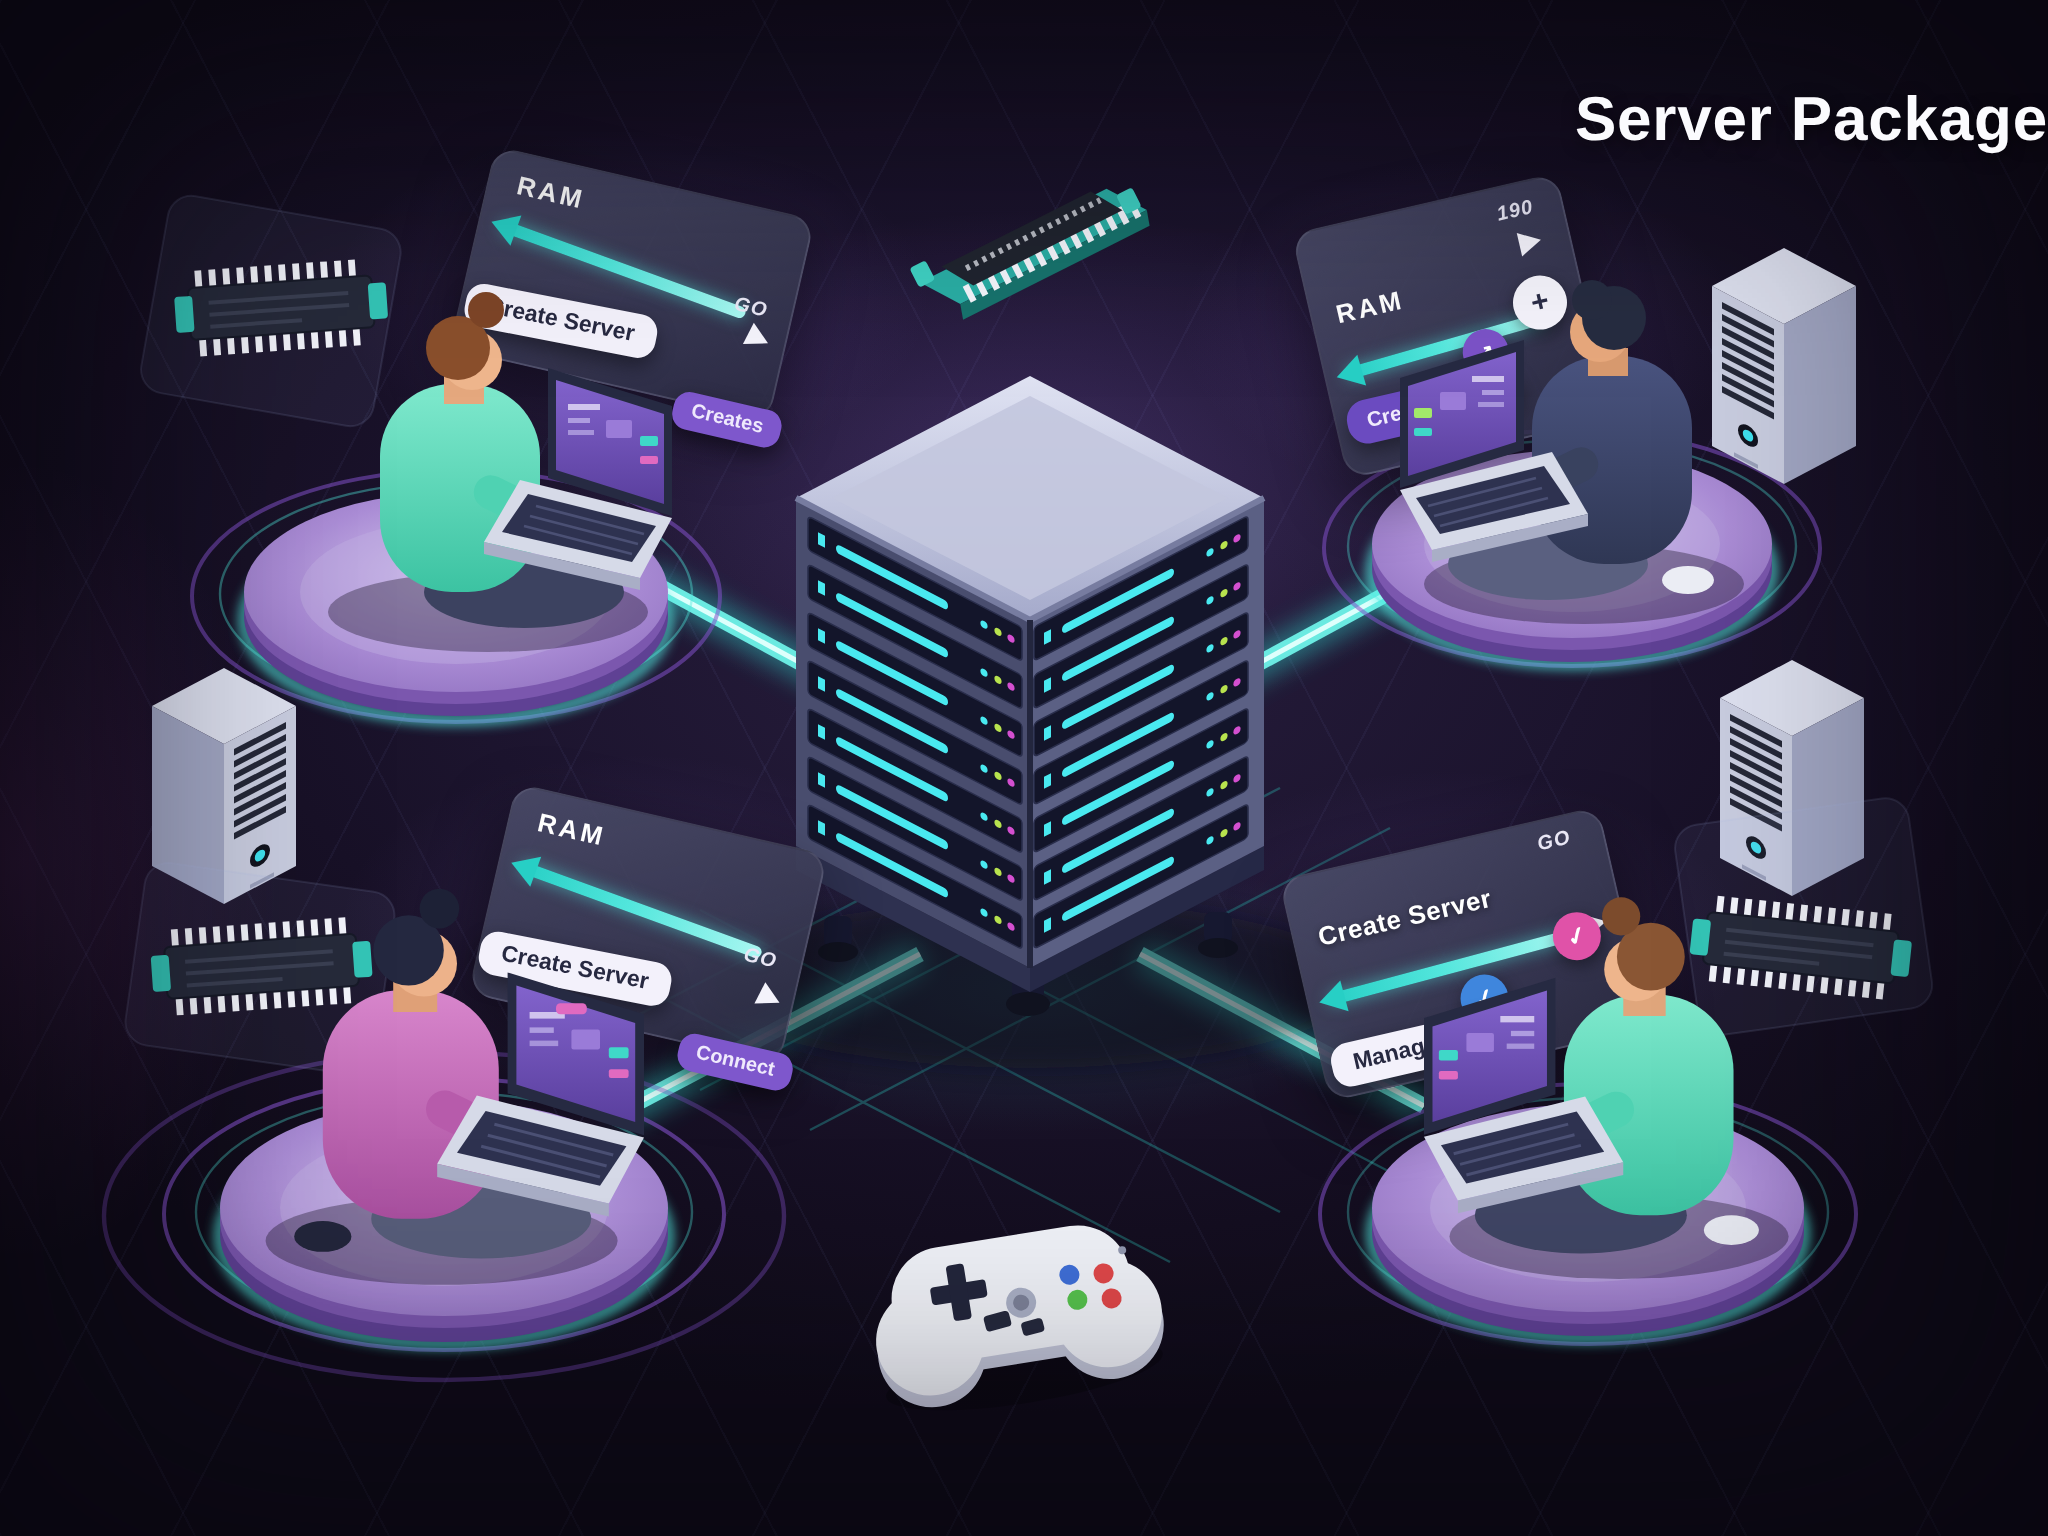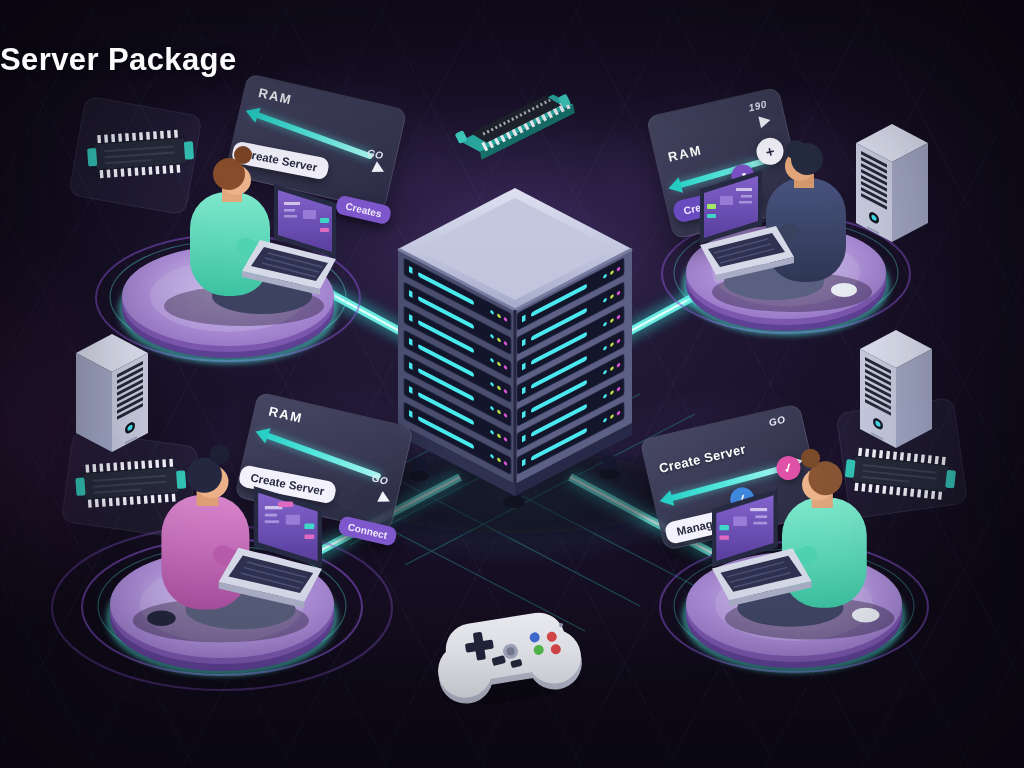--- a/index.html
+++ b/index.html
@@ -5,21 +5,21 @@
   html,body{margin:0;padding:0;background:#0d0a14;}
   .scene{position:relative;width:1024px;height:768px;overflow:hidden;
     font-family:"Liberation Sans",sans-serif;
     background:radial-gradient(ellipse 62% 52% at 50% 40%, #271d3d 0%, #1c142e 45%, #140e20 78%, #0f0b18 100%);}
   .scene::before{content:"";position:absolute;inset:0;z-index:1;pointer-events:none;
     background:
       repeating-linear-gradient(62.5deg, rgba(140,150,230,0.055) 0 1px, transparent 1px 86px),
       repeating-linear-gradient(117.5deg, rgba(140,150,230,0.055) 0 1px, transparent 1px 86px);}
   .scene::after{content:"";position:absolute;inset:0;z-index:35;pointer-events:none;
     box-shadow:inset 0 0 150px 45px rgba(6,3,11,0.55);}
-  .title{position:absolute;top:42px;left:0;right:0;z-index:40;text-align:left;
+  .title{position:absolute;top:42px;left:0;right:0;z-index:40;text-align:right;
     font-size:31px;font-weight:bold;color:#fbfbfe;letter-spacing:.4px;
     text-shadow:0 2px 8px rgba(0,0,0,.55);}
   svg.layer{position:absolute;inset:0;z-index:10;pointer-events:none;}
   svg.layer.people{z-index:30;}
 
   .panel{position:absolute;z-index:20;border-radius:12px;
     background:linear-gradient(155deg, rgba(74,75,104,0.93), rgba(44,45,68,0.88));
     border:1px solid rgba(255,255,255,0.07);
     box-shadow:0 12px 32px rgba(0,0,0,0.45);}
   .panel-tl{left:234px;top:90px;width:162px;height:102px;transform:rotate(13deg);}

